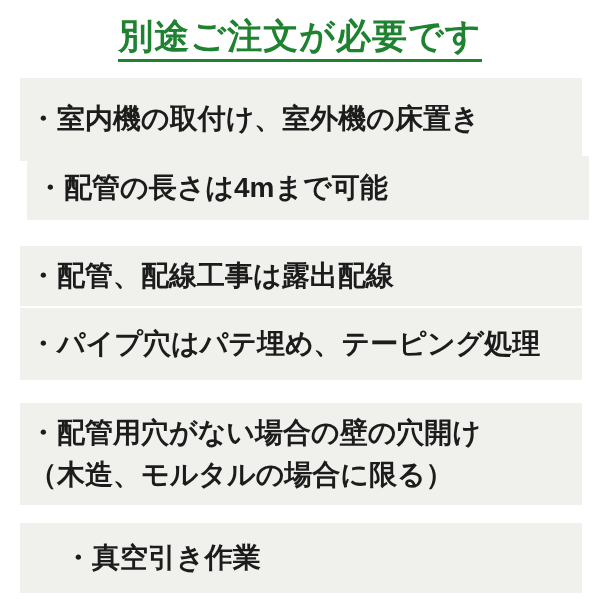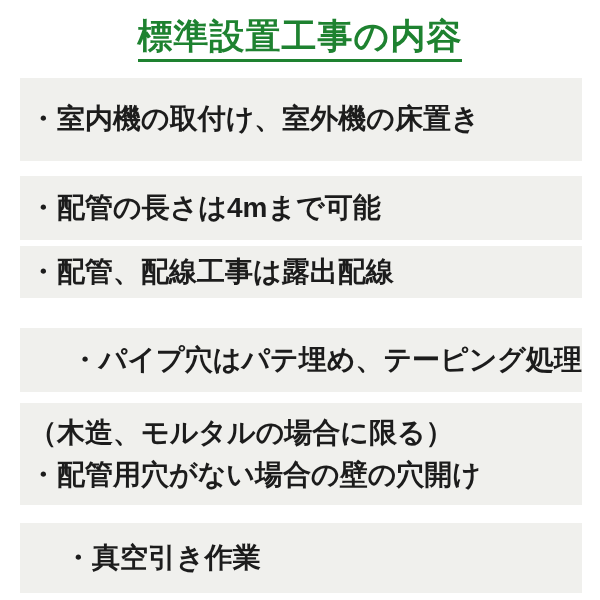--- a/index.html
+++ b/index.html
@@ -44,49 +44,49 @@
   }
   .item1 .item-text { line-height: 1.3; }
   .item-note {
     font-size: 19px;
     font-weight: bold;
     color: var(--note-red, #d01818);
     line-height: 1.35;
     white-space: nowrap;
   }
   .item1 { top: 78px;  height: 83px; }
-  .item2 { top: 176px; height: 64px; }
-  .item3 { top: 246px; height: 52px; }
-  .item4 { top: 328px; height: 64px; text-align: right; }
+  .item2 { top: 156px; height: 64px; margin-left: 7px; }
+  .item3 { top: 246px; height: 60px; }
+  .item4 { top: 308px; height: 72px; }
   .item5 { top: 403px; height: 102px; }
   .item6 { top: 523px; height: 70px; padding-left: 44px; }
 </style>
 </head>
 <body>
 
 <div class="title-wrap">
-  <span class="page-title">標準設置工事の内容</span>
+  <span class="page-title">別途ご注文が必要です</span>
 </div>
 
 <div class="item item1">
   <span class="item-text">・室内機の取付け、室外機の床置き</span>
 </div>
 
 <div class="item item2">
   <span class="item-text">・配管の長さは4mまで可能</span>
 </div>
 
 <div class="item item3">
   <span class="item-text">・配管、配線工事は露出配線</span>
 </div>
 
 <div class="item item4">
   <span class="item-text">・パイプ穴はパテ埋め、テーピング処理</span>
 </div>
 
 <div class="item item5">
+  <span class="item-text">・配管用穴がない場合の壁の穴開け</span>
   <span class="item-text">（木造、モルタルの場合に限る）</span>
-  <span class="item-text">・配管用穴がない場合の壁の穴開け</span>
 </div>
 
 <div class="item item6">
   <span class="item-text">・真空引き作業</span>
 </div>
 
 </body></html>

